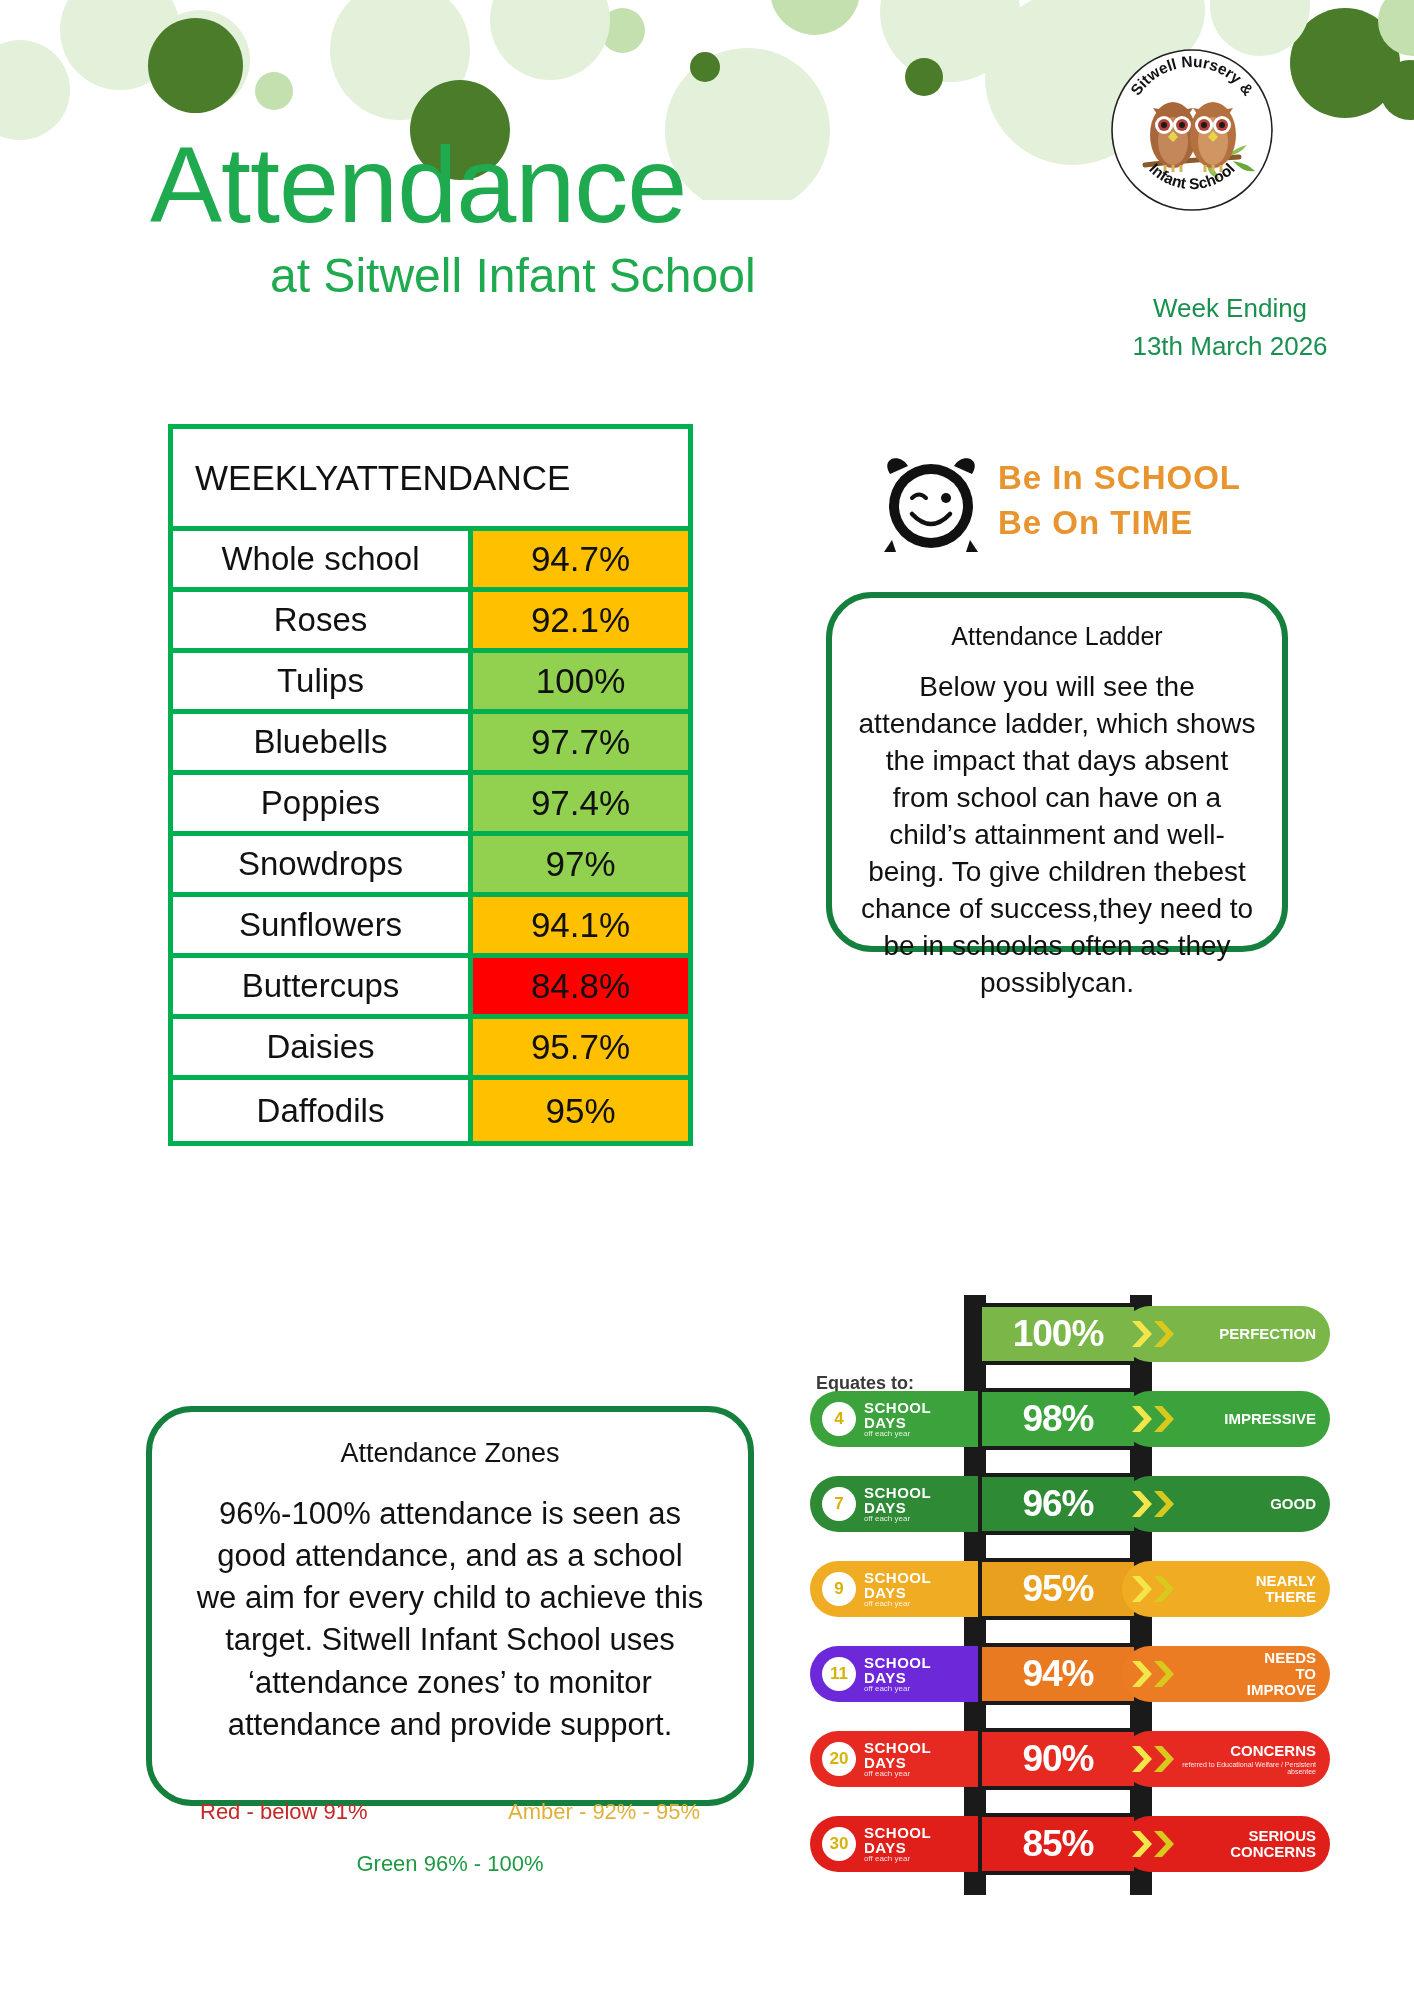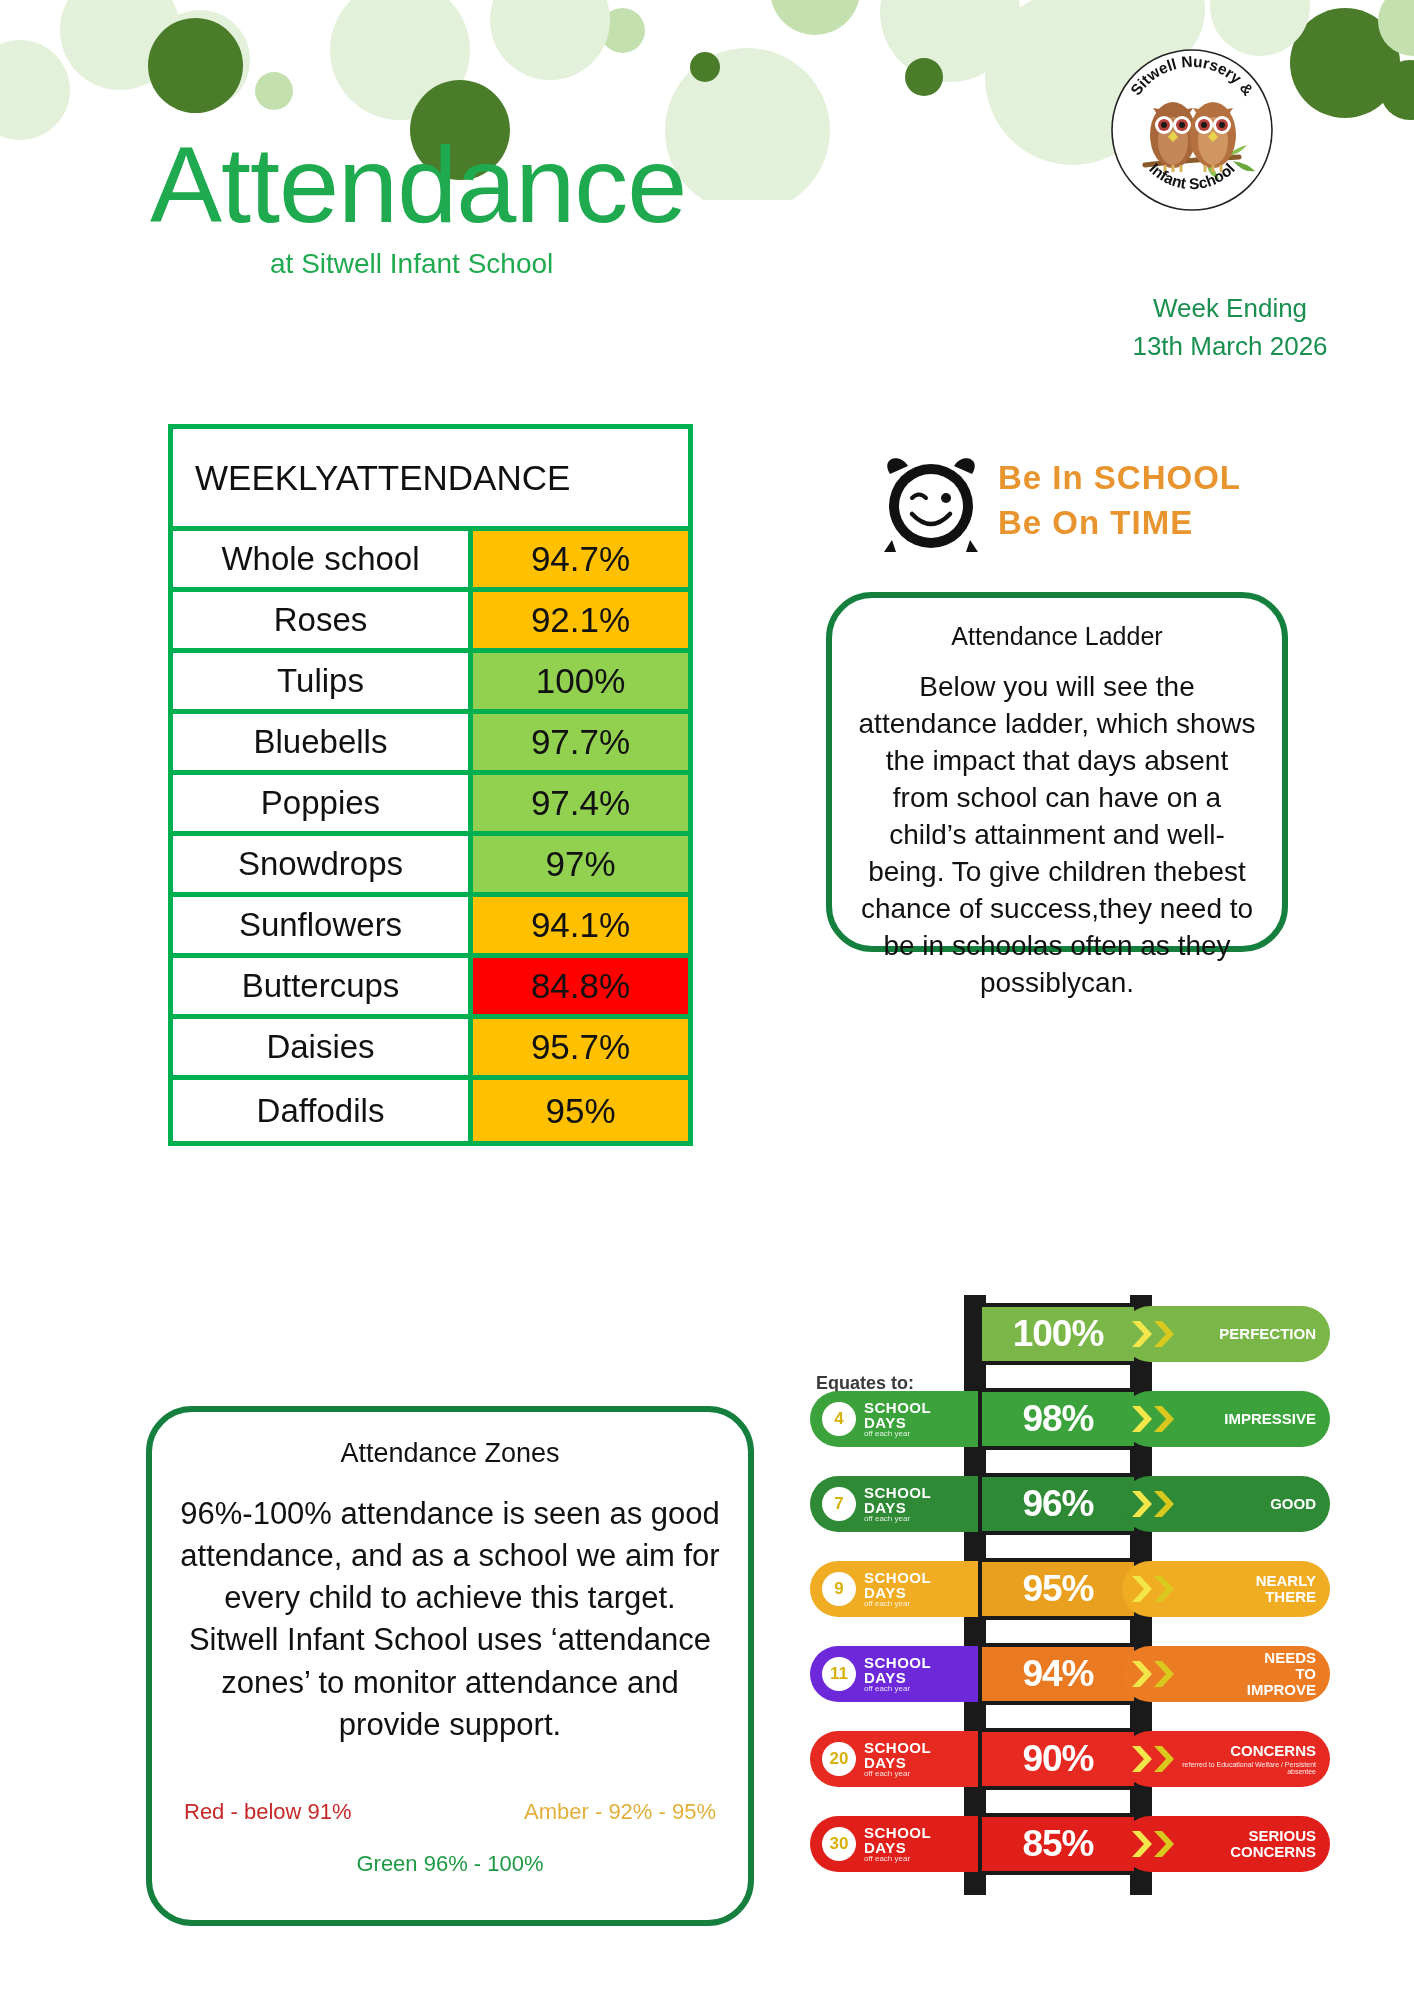--- a/index.html
+++ b/index.html
@@ -16,21 +16,21 @@
   .dot { position: absolute; border-radius: 50%; }
 
   
   .title {
     position: absolute; left: 150px; top: 128px;
     font-size: 108px; color: #1faa4f; letter-spacing: -1px;
     font-weight: 400; line-height: 1.05;
   }
   .subtitle {
     position: absolute; left: 270px; top: 248px;
-    font-size: 28px; color: #1faa4f; font-weight: 400;
+    font-size: 48px; color: #1faa4f; font-weight: 400;
   }
   .logo { position: absolute; left: 1107px; top: 45px; width: 170px; height: 170px; }
   .week-ending {
     position: absolute; left: 1070px; top: 290px; width: 320px;
     text-align: center; color: #1a9050; font-size: 26px; line-height: 1.45;
   }
 
   
   .att-table {
     position: absolute; left: 168px; top: 424px;
@@ -60,21 +60,21 @@
     font-size: 33px; color: #e8952f; font-weight: 700;
     letter-spacing: 1px; line-height: 1.35;
   }
 
   
   .infobox {
     position: absolute; border: 6px solid #15803d; border-radius: 46px;
     background: #fff; text-align: center;
   }
   .ladder-box { left: 826px; top: 592px; width: 462px; height: 360px; padding: 24px 26px; }
-  .zones-box { left: 146px; top: 1406px; width: 608px; height: 520px; padding: 26px 26px; }
+  .zones-box { left: 146px; top: 1406px; width: 608px; height: 400px; padding: 26px 42px; }
   .box-title { font-size: 25px; color: #111; margin-bottom: 18px; }
   .box-body { font-size: 28px; color: #111; line-height: 1.32; }
   .zones-box .box-title { font-size: 27px; margin-bottom: 24px; }
   .zones-box .box-body { font-size: 31px; line-height: 1.36; }
   .legend-row {
     display: flex; justify-content: space-between;
     margin-top: 53px; padding: 0 6px; font-size: 22px;
   }
   .legend-red { color: #c62828; }
   .legend-amber { color: #e0b03a; }

